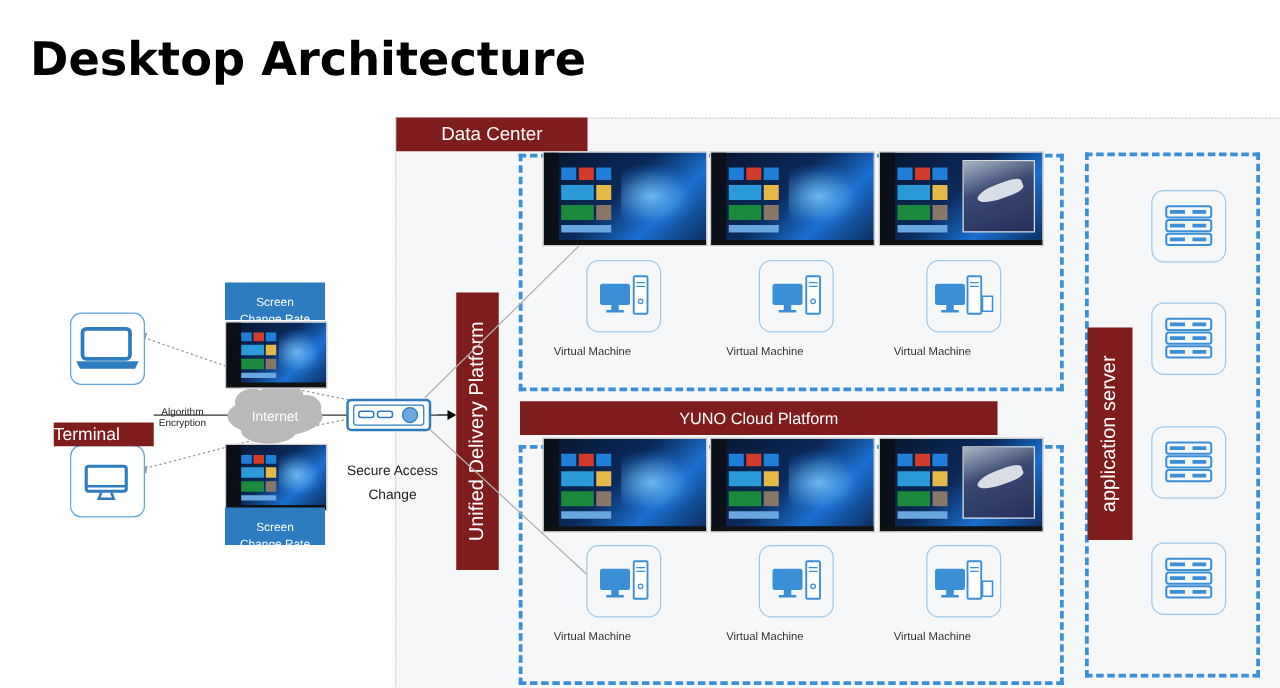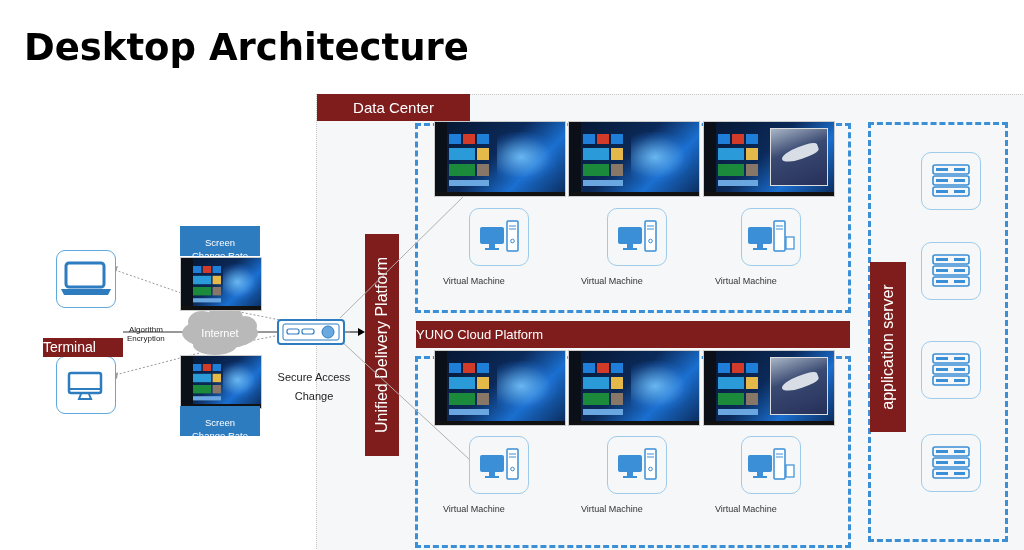--- a/index.html
+++ b/index.html
@@ -6,21 +6,21 @@
   body{width:1024px;height:550px;background:#ffffff;position:relative;overflow:hidden;font-family:"Liberation Sans",sans-serif;}
   .abs{position:absolute;margin-top:16px;}
   #title{left:24px;top:10px;font-family:"DejaVu Sans",sans-serif;font-weight:bold;font-size:37px;color:#000;letter-spacing:0px;}
   #dc-area{left:316px;top:78px;width:708px;height:472px;background:#f6f7f8;border-left:1px dotted #c8c8c8;border-top:1px dotted #c8c8c8;}
   .green{background:#7f1d1d;color:#fff;}
   #dc-label{left:317px;top:78px;width:153px;height:27px;font-size:15px;line-height:27px;text-align:center;}
   .dash{border:3px dashed #3a8fd6;box-sizing:border-box;}
   #vm-top{left:415px;top:107px;width:436px;height:190px;}
   #vm-bot{left:415px;top:340px;width:436px;height:192px;}
   #app-box{left:868px;top:106px;width:140px;height:420px;}
-  #yuno{left:416px;top:305px;width:434px;height:27px;font-size:13px;line-height:27px;}
+  #yuno{left:416px;top:305px;width:382px;height:27px;font-size:13px;line-height:27px;text-align:center;}
   #udp{left:365px;top:218px;width:34px;height:222px;}
   #udp span, #appsrv span{position:absolute;left:50%;top:50%;transform:translate(-50%,-50%) rotate(-90deg);white-space:nowrap;font-size:16px;}
   #appsrv{left:870px;top:246px;width:36px;height:170px;}
   .shot{position:absolute;width:130px;height:74px;background:linear-gradient(135deg,#06152e 0%,#0b2a5a 45%,#1a6fd0 70%,#0b2a5a 100%);overflow:hidden;border:1px solid #ccc;}
   .shot .menu{position:absolute;left:0;top:0;width:12px;height:100%;background:#0b0f18;}
   .shot .tiles{position:absolute;left:14px;top:12px;width:40px;height:54px;background:
     linear-gradient(#1f7fd8,#1f7fd8) 0 0/12px 10px no-repeat,
     linear-gradient(#d23a2a,#d23a2a) 14px 0/12px 10px no-repeat,
     linear-gradient(#1f7fd8,#1f7fd8) 28px 0/12px 10px no-repeat,
     linear-gradient(#2a9ad8,#2a9ad8) 0 14px/26px 12px no-repeat,

